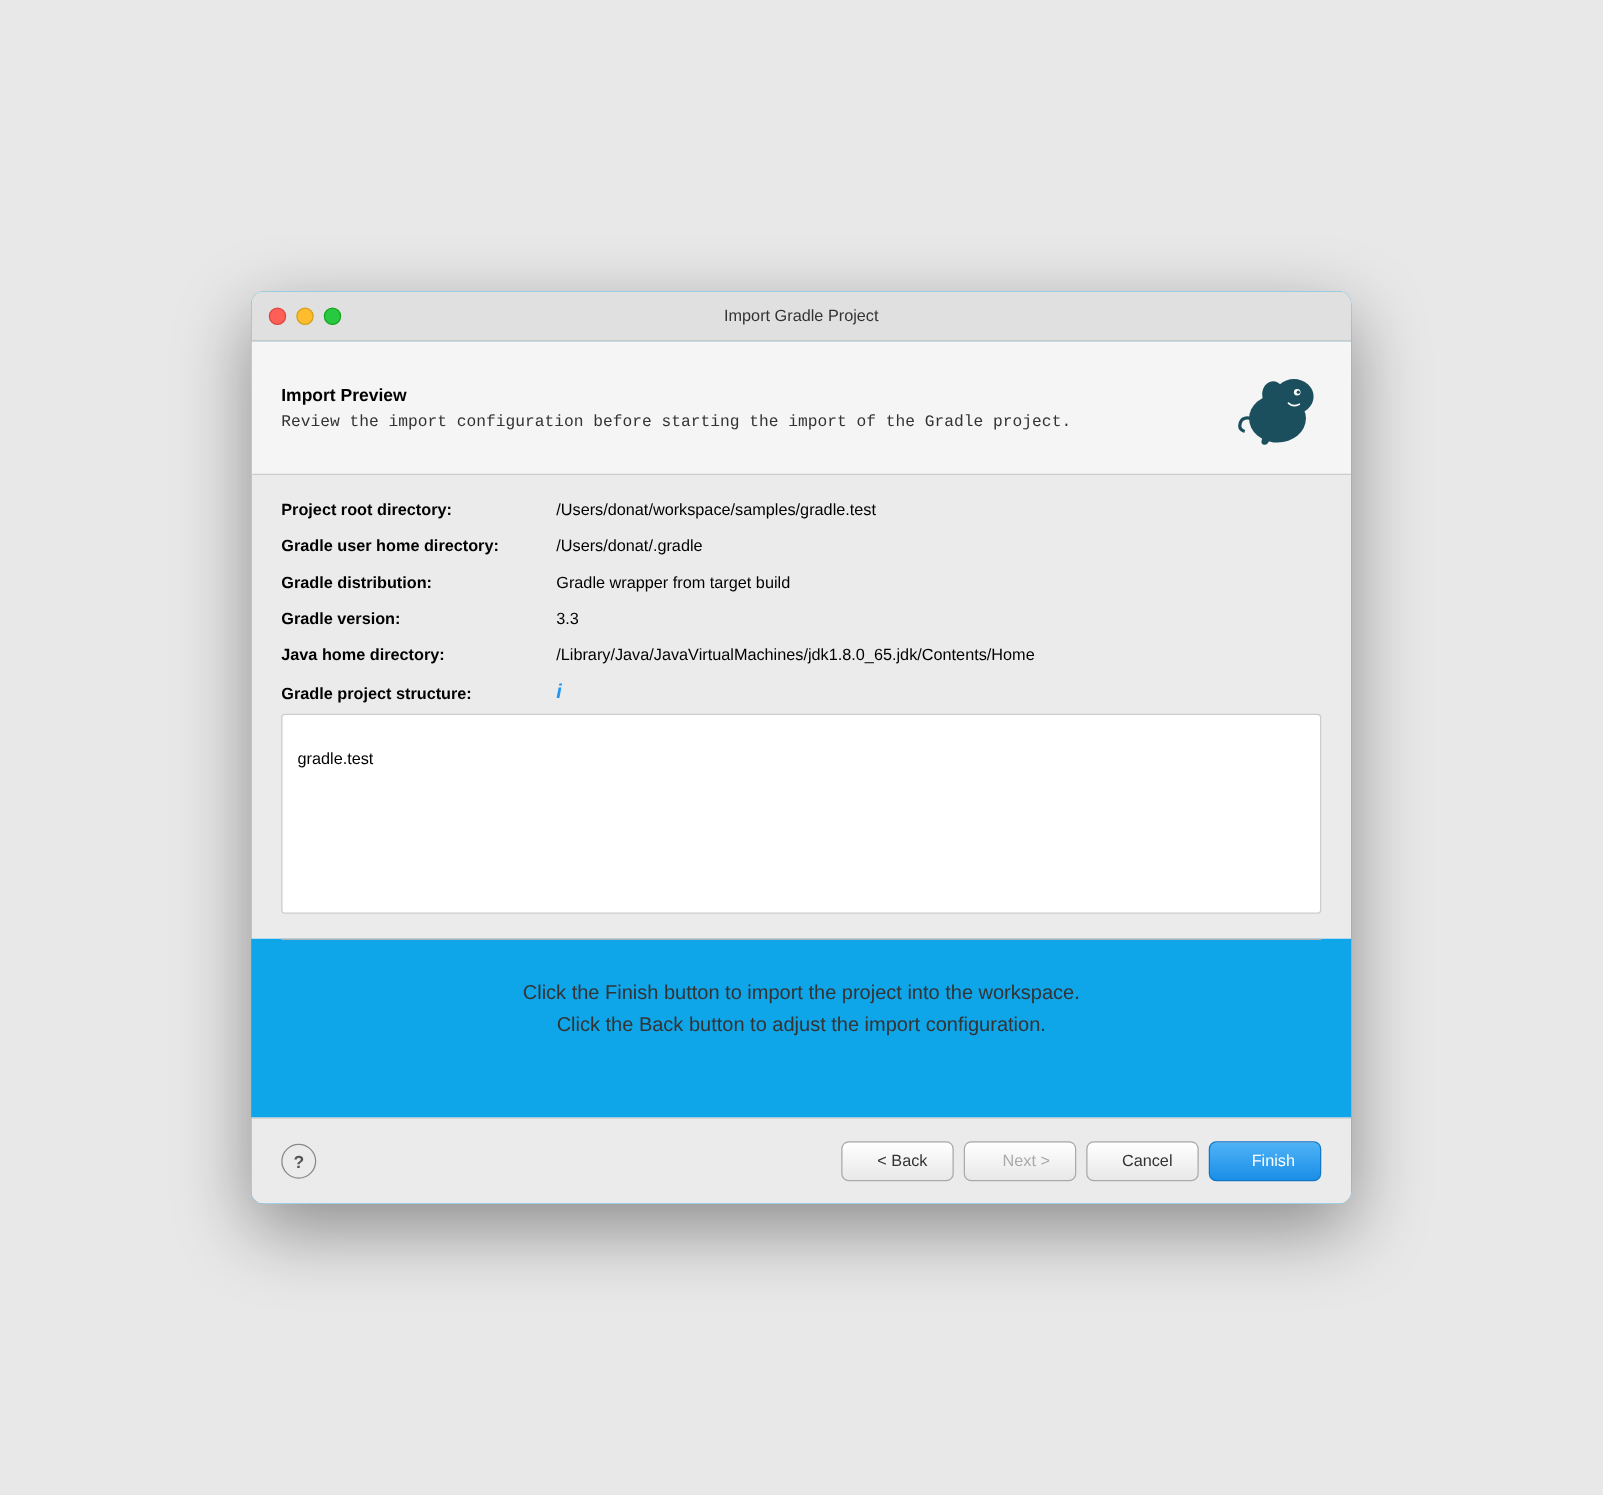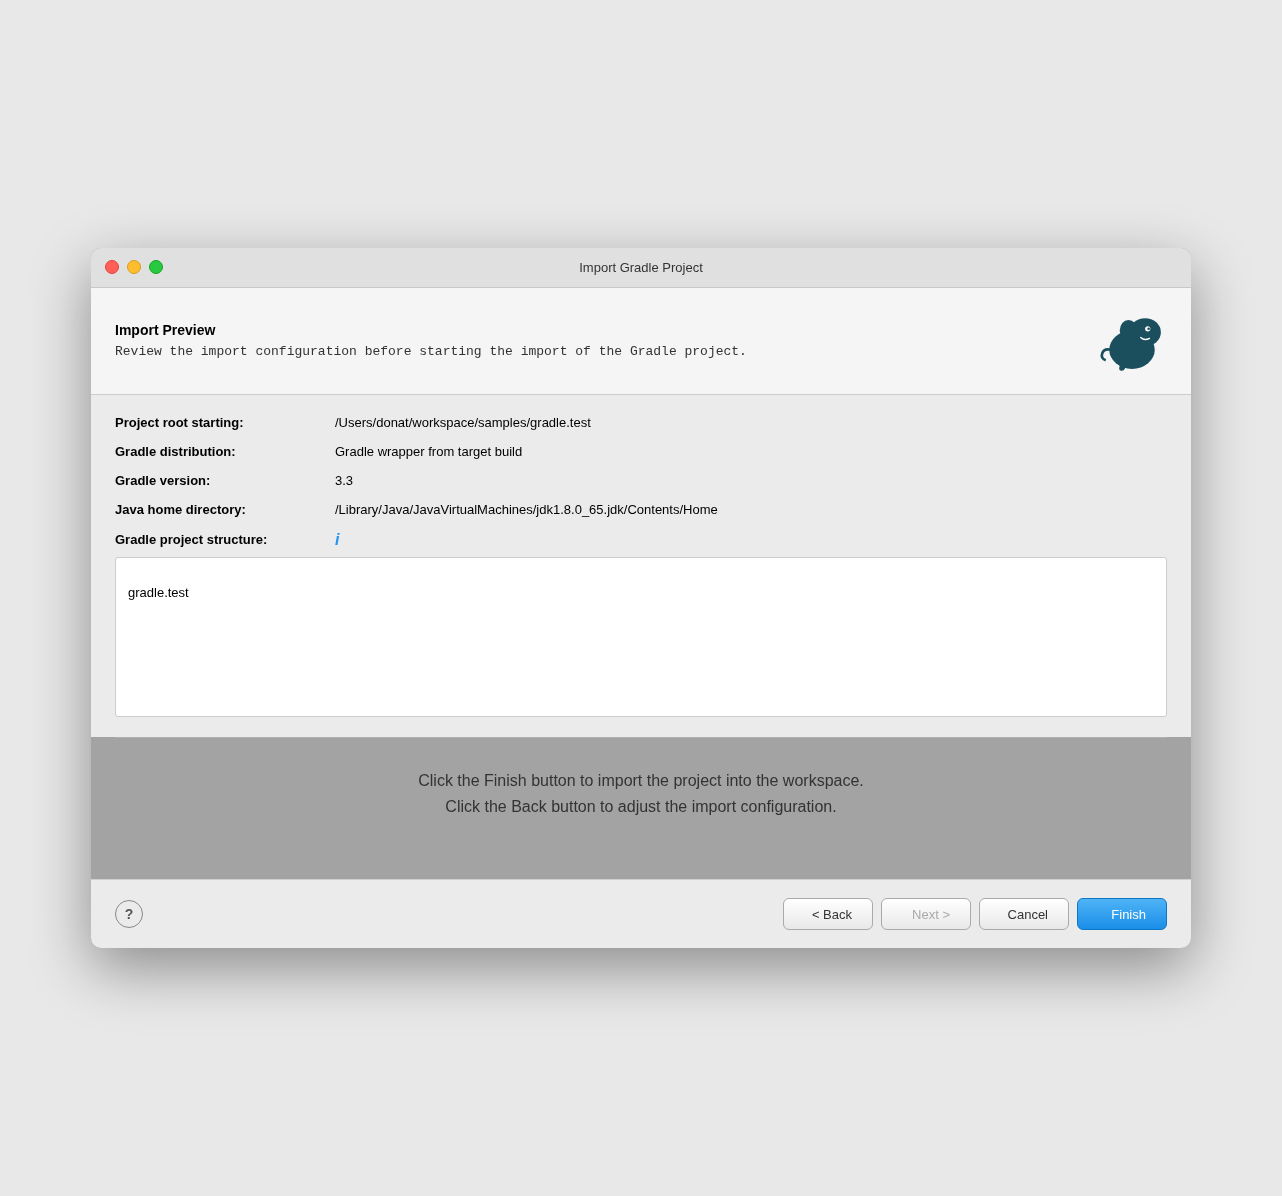--- a/index.html
+++ b/index.html
@@ -12,22 +12,22 @@
       font-family: -apple-system, BlinkMacSystemFont, "Helvetica Neue", Arial, sans-serif;
       font-size: 13px;
       background: #e8e8e8;
       display: flex;
       justify-content: center;
       align-items: center;
       min-height: 100vh;
     }
 
     .window {
-      width: 1100px;
-      background: #a3a3a3;
+      width: 880px;
+      background: #0ea5e9;
       border-radius: 10px;
       box-shadow: 0 20px 60px rgba(0,0,0,0.4);
       overflow: hidden;
     }
 
     .title-bar {
       background: #e0e0e0;
       height: 40px;
       display: flex;
       align-items: center;
@@ -275,24 +275,28 @@
         <path d="M50 36 Q54 40 60 37" stroke="white" stroke-width="1.5" fill="none" stroke-linecap="round"></path>
 
         <path d="M50 40 Q44 44 44 50" stroke="#1b4f5e" stroke-width="2" fill="none"></path>
       </g>
     </svg>
   </div>
 
   <div class="form-section">
 
     <div class="field-row">
-      <span class="field-label">Project root starting:</span>
+      <span class="field-label">Project root directory:</span>
       <span class="field-value">/Users/donat/workspace/samples/gradle.test</span>
     </div>
 
+    <div class="field-row">
+      <span class="field-label">Gradle user home directory:</span>
+      <span class="field-value">/Users/donat/.gradle</span>
+    </div>
 
     <div class="field-row">
       <span class="field-label">Gradle distribution:</span>
       <span class="field-value">Gradle wrapper from target build</span>
     </div>
 
     <div class="field-row">
       <span class="field-label">Gradle version:</span>
       <span class="field-value">3.3</span>
     </div>

